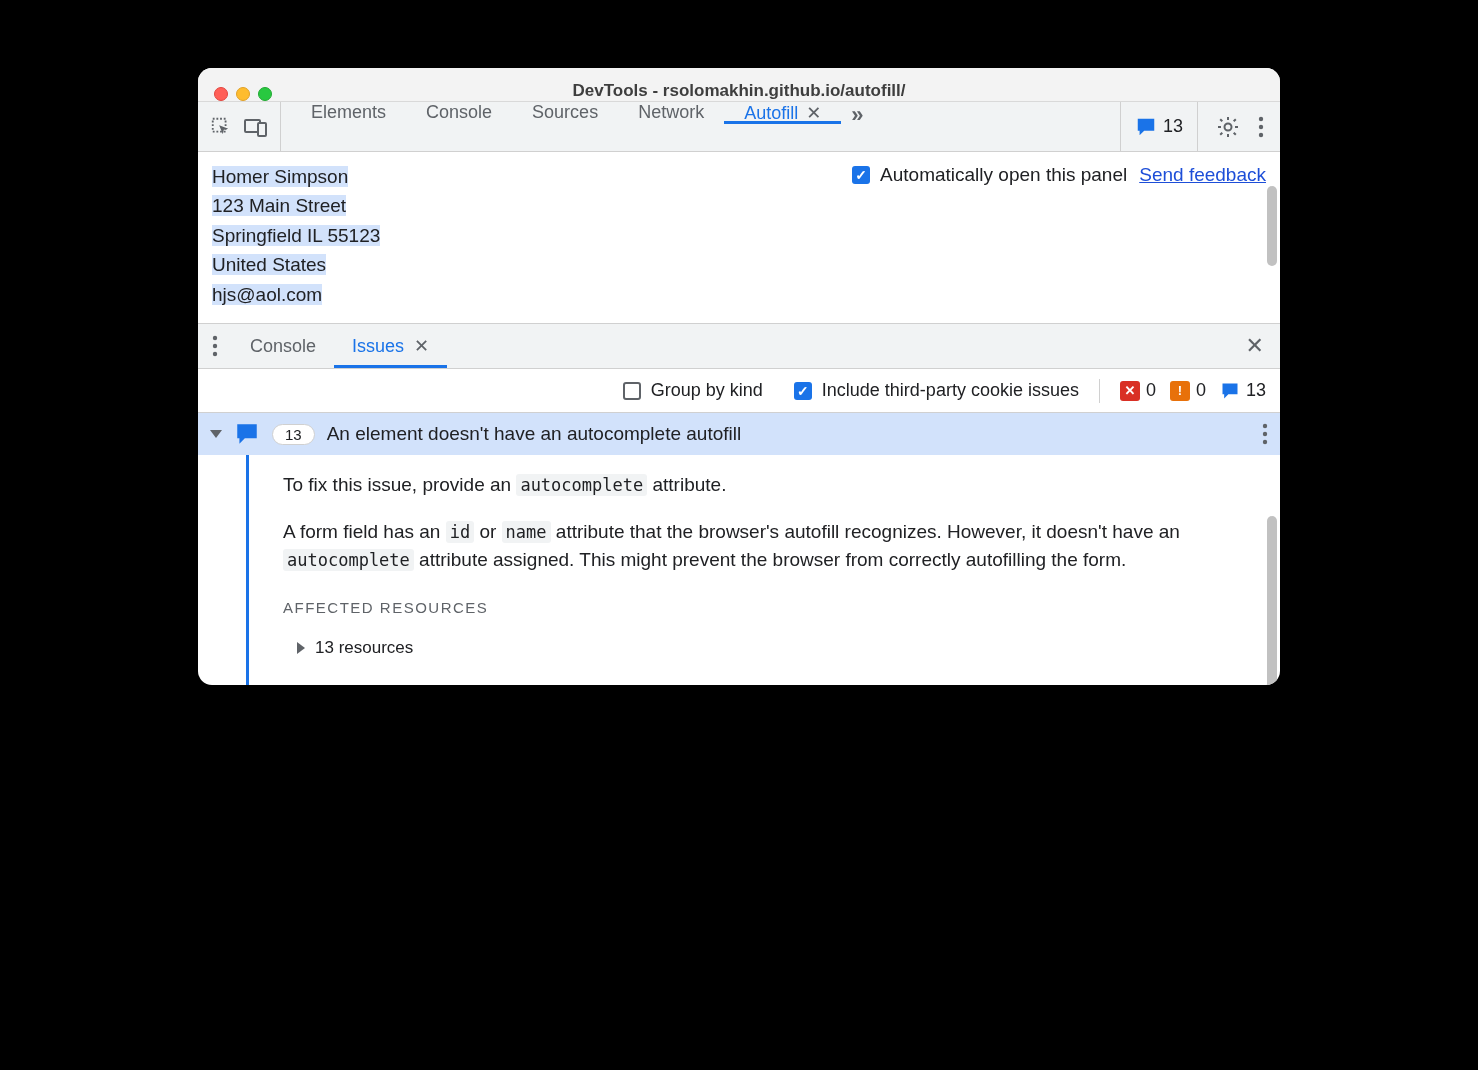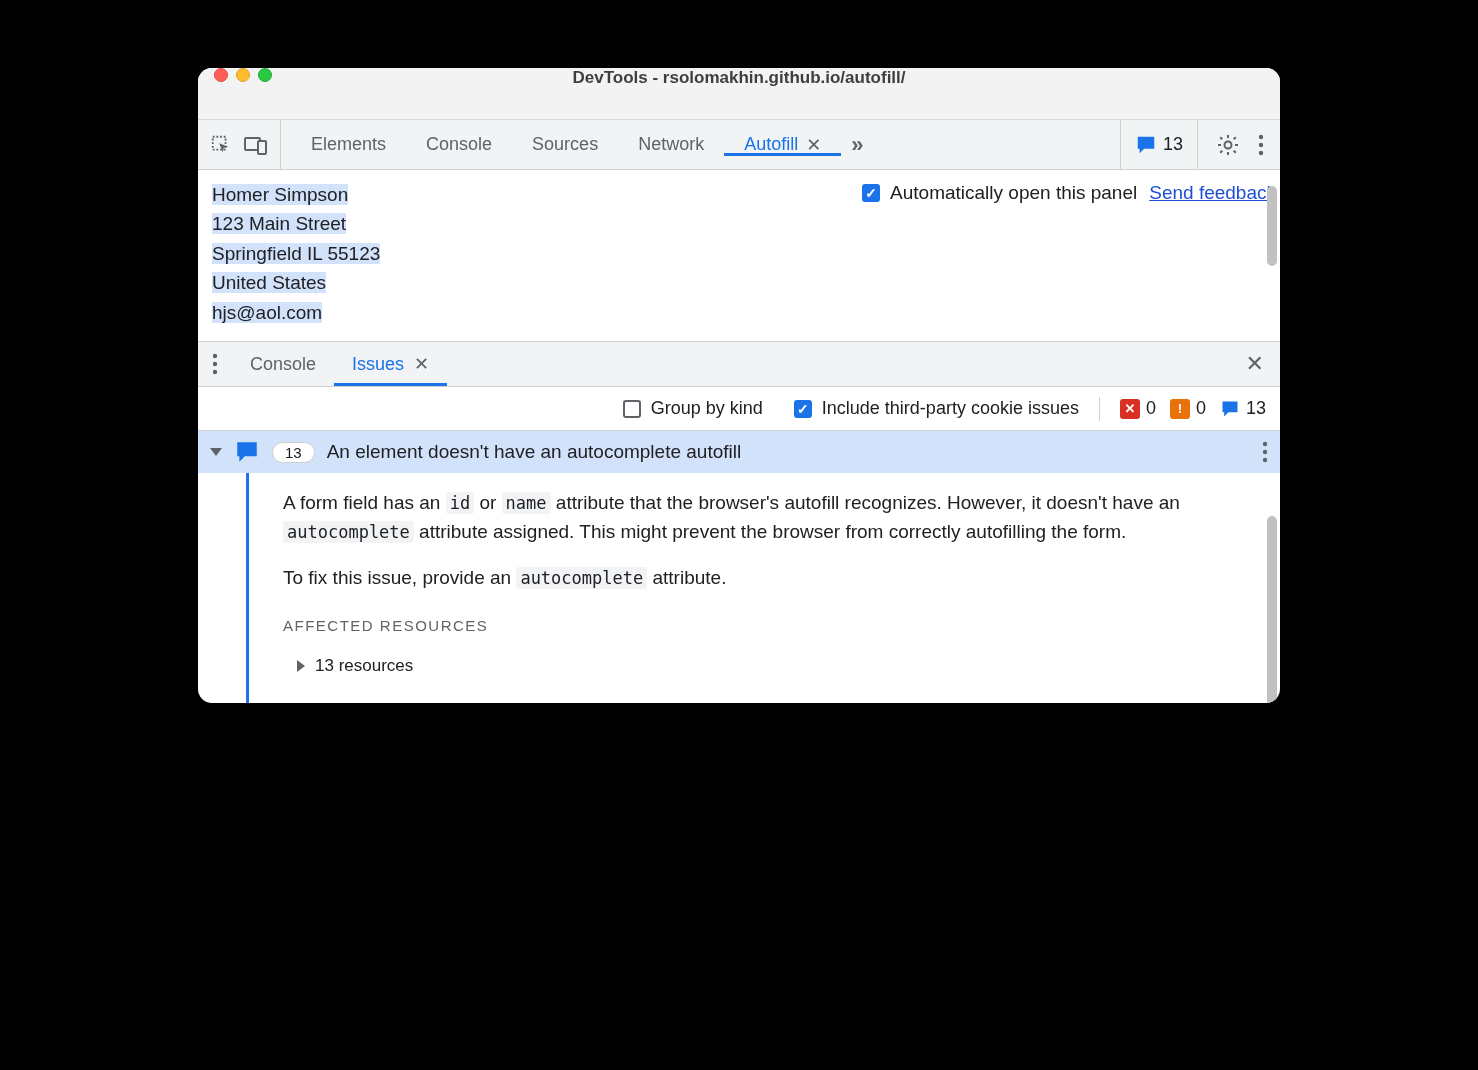--- a/index.html
+++ b/index.html
@@ -16,25 +16,25 @@
   .window {
     width: 1082px;
     background: #fff;
     border-radius: 14px;
     overflow: hidden;
     box-shadow: 0 12px 40px rgba(0,0,0,0.5);
     position: relative;
   }
   
   .titlebar {
-    height: 52px;
+    height: 34px;
     background: #f3f3f3;
     border-bottom: 1px solid #d9d9d9;
     display: flex;
-    align-items: flex-start;
+    align-items: flex-end;
     position: relative;
   }
   .traffic {
     display: flex;
     gap: 8px;
     padding-left: 16px;
   }
   .traffic .dot {
     width: 14px; height: 14px; border-radius: 50%;
   }
@@ -63,21 +63,21 @@
   .toolbar .left-icons {
     display: flex;
     align-items: center;
     gap: 12px;
     padding: 0 12px;
     border-right: 1px solid #d0d0d0;
     height: 100%;
   }
   .tabs-main {
     display: flex;
-    align-items: center;
+    align-items: flex-start;
     height: 100%;
     gap: 0;
     padding-left: 10px;
     flex: 1;
   }
   .tab-item {
     display: flex;
     align-items: center;
     padding: 0 20px;
     cursor: pointer;
@@ -104,21 +104,21 @@
     padding: 0 16px;
     height: 100%;
   }
   .right-icons .group {
     display:flex;align-items:center;gap:6px;
     padding:0 4px;
   }
   
   .panel-content {
     display: flex;
-    padding: 10px 4px 14px 14px;
+    padding: 10px 14px 14px 14px;
     font-size: 19px;
     color: #202124;
     justify-content: space-between;
   }
   .address-block .line {
     display:inline;
     background: #d2e2fb;
     line-height: 1.55;
   }
   .panel-options {
@@ -417,24 +417,24 @@
           <circle cx="3" cy="11" r="2.2" fill="#5f6368"></circle>
           <circle cx="3" cy="19" r="2.2" fill="#5f6368"></circle>
         </svg>
     </span>
   </div>
 
   <div class="issue-body-wrap">
     <div class="blue-rail"></div>
     <div class="issue-body">
       <p>
-        <span>A form field has an </span><code class="inline">id</code><span> or </span><code class="inline">name</code><span> attribute that the browser's autofill recognizes. However, it doesn't have an </span><code class="inline">autocomplete</code><span> attribute assigned. This might prevent the browser from correctly autofilling the form.</span>
+        <span>To fix this issue, provide an </span><code class="inline">autocomplete</code><span> attribute.</span>
       </p>
       <p>
-        <span>To fix this issue, provide an </span><code class="inline">autocomplete</code><span> attribute.</span>
+        <span>A form field has an </span><code class="inline">id</code><span> or </span><code class="inline">name</code><span> attribute that the browser's autofill recognizes. However, it doesn't have an </span><code class="inline">autocomplete</code><span> attribute assigned. This might prevent the browser from correctly autofilling the form.</span>
       </p>
       <div class="section-label">AFFECTED RESOURCES</div>
       <div class="resources-row">
         <span class="tri-right"></span>
         <span>13 resources</span>
       </div>
     </div>
   </div>
 
   <div class="scrollbar-main"></div>

